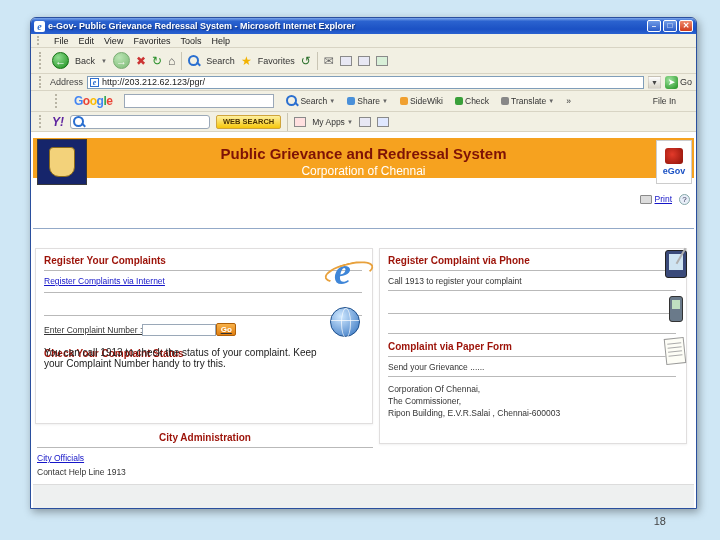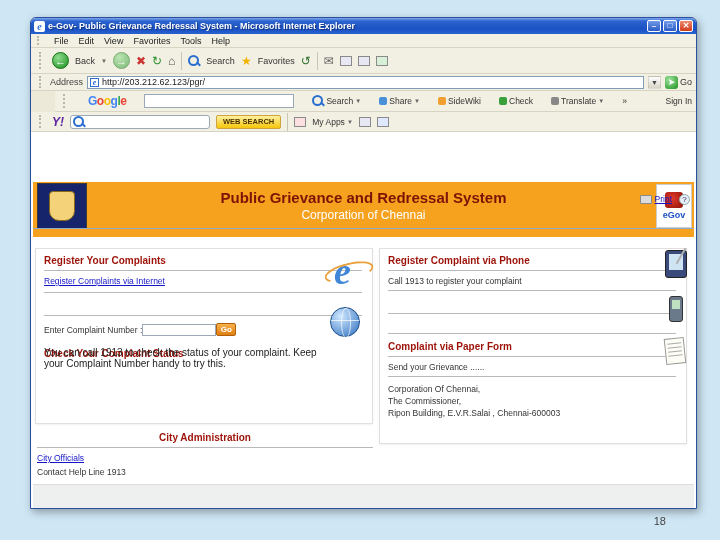--- a/index.html
+++ b/index.html
@@ -42,39 +42,39 @@
 
   .addressbar { height:17px; gap:4px; padding:0 4px; font-size:9px; color:#444; }
   .addr-input { flex:1; display:flex; align-items:center; gap:3px; height:13px; background:#fff;
                 border:1px solid #7f9db9; padding:0 2px; font-size:9px; color:#222; }
   .addr-input input { flex:1; border:none; outline:none; font:9px "Liberation Sans", sans-serif; color:#222; }
   .addr-doc { width:9px; height:9px; background:#fff; border:1px solid #2f6fd0; color:#2f6fd0; font:italic bold 8px "Liberation Serif",serif; line-height:8px; text-align:center; }
   .drop { width:13px; height:13px; background:linear-gradient(#fdfdfd,#d8d4c8); border:1px solid #9a96864d; font-size:7px; line-height:12px; text-align:center; color:#444; }
   .go-btn { display:flex; align-items:center; gap:2px; font-size:9px; color:#333; }
   .go-ico { width:13px; height:13px; border-radius:3px; background:radial-gradient(circle at 35% 30%,#9fe49f,#1d8f1d); color:#fff; font-size:9px; line-height:12px; text-align:center; }
 
-  .googlebar { height:21px; gap:18px; padding:0 4px; font-size:8.5px; color:#333;margin-left:24px; }
+  .googlebar { height:21px; gap:12px; padding:0 20px; font-size:8.5px; color:#333; }
   .glogo { font-weight:bold; font-size:12px; letter-spacing:-.5px; }
   .gbox { width:150px; height:14px; background:#fff; border:1px solid #9aa8b8; }
   .gbox input { width:100%; height:100%; border:none; outline:none; font:9px "Liberation Sans",sans-serif; }
   .gbtn { display:flex; align-items:center; gap:2px; white-space:nowrap; }
   .sq { display:inline-block; width:8px; height:8px; border-radius:2px; }
   .caret { font-size:6px; color:#666; }
 
   .yahoobar { height:20px; gap:6px; padding:0 4px; font-size:8.5px; color:#333; }
   .ylogo { color:#5f259f; font-weight:bold; font-size:12px; font-style:italic; }
   .ybox { width:140px; height:14px; background:#fff; border:1px solid #9aa8b8; border-radius:3px; display:flex; align-items:center; padding:0 2px; gap:2px; }
   .ybox input { flex:1; border:none; outline:none; font:9px "Liberation Sans",sans-serif; }
   .ysearch { height:14px; padding:0 6px; background:linear-gradient(#fef0a0,#f6c60a); border:1px solid #cfa43c; border-radius:2px;
              font-size:7.5px; font-weight:bold; color:#4a3200; line-height:12px; }
 
   
   .viewport { position:relative; flex:1; background:#fff; overflow:hidden; font-family:"Liberation Sans",sans-serif; }
 
-  .pg-header { position:absolute; left:2px; right:2px; top:6px; height:55px; background:#f6a21f;margin-top:44px; }
+  .pg-header { position:absolute; left:2px; right:2px; top:6px; height:40px; background:#f6a21f; }
   .logo-left { position:absolute; left:4px; top:1px; width:50px; height:46px; background:#16256b; border:1px solid #3a3a3a;
                display:flex; align-items:center; justify-content:center; }
   .logo-left .emblem { width:26px; height:30px; background:#f3d27a; border-radius:4px 4px 10px 10px; border:1px solid #8a6a1a; }
   .hdr-title { text-align:center; padding-top:7px; color:#7e1206; font-weight:bold; font-size:15px; }
   .hdr-sub { text-align:center; color:#fff; font-size:12px; padding-top:2px; }
   .logo-right { position:absolute; right:2px; top:2px; width:36px; height:44px; background:#fff; border:1px solid #ccc;
                 display:flex; flex-direction:column; align-items:center; justify-content:center; gap:2px; }
   .logo-right .mark { width:18px; height:16px; background:radial-gradient(circle at 40% 40%, #e33a2a, #8c1208); border-radius:3px; }
   .logo-right .brand { font-size:9px; font-weight:bold; color:#1a51c4; }
 
@@ -90,21 +90,21 @@
   .panel { position:absolute; background:#fff; border:1px solid #e0dede; box-shadow:0 1px 2px rgba(0,0,0,.06); }
   .left-panel { left:4px; top:116px; width:338px; height:176px; }
   .right-panel { left:348px; top:116px; width:308px; height:196px; }
 
   .sec-h { position:absolute; left:8px; right:8px; font-size:10px; font-weight:bold; color:#9c1208; }
   .p-rule { position:absolute; left:8px; right:10px; border-top:1px solid #b9b9b9; }
   .p-link { position:absolute; left:8px; font-size:8.5px; color:#1515c8; text-decoration:underline; }
   .p-text { position:absolute; left:8px; right:12px; font-size:8.5px; color:#333; }
   .p-note { position:absolute; left:8px; width:290px; font-size:10px; font-weight:normal; color:#222; line-height:11px; }
 
-  .form-row { position:absolute; left:8px; top:74px; display:flex; align-items:center; font-size:8.5px; color:#333; }
+  .form-row { position:absolute; left:8px; top:74px; display:flex; align-items:center; font-size:8.5px; color:#333;text-decoration:underline; }
   .form-row input { width:74px; height:12px; border:1px solid #9aa8b8; font:8.5px "Liberation Sans",sans-serif; }
   .form-go { width:20px; height:13px; background:linear-gradient(#f8b24a,#e07f12); border:1px solid #b06008; border-radius:2px;
              color:#fff; font-size:8px; font-weight:bold; text-align:center; line-height:12px; }
 
   .addr-block { position:absolute; left:8px; top:134px; font-size:8.5px; color:#333; line-height:12px; }
 
   .ie-big { position:absolute; left:290px; top:-2px; width:44px; height:46px; }
   .ie-big .e { position:absolute; left:8px; top:2px; font:italic bold 38px "Liberation Serif",serif; color:#3f86d8; }
   .ie-big::after { content:""; position:absolute; left:-2px; top:16px; width:46px; height:14px; border:2px solid #e8a13c;
                    border-bottom-color:transparent; border-radius:50%; transform:rotate(-14deg); }
@@ -216,21 +216,21 @@
         <span class="sq" style="background:#3aa03a"></span>
         <span>Check</span>
       </span>
       <span class="gbtn">
         <span class="sq" style="background:#888"></span>
         <span>Translate</span>
         <span class="caret">▼</span>
       </span>
       <span>»</span>
       <span style="margin-left:auto;" class="gbtn">
-        <span>Sign In</span>
+        <span>File In</span>
       </span>
     </div>
 
     <div class="bar yahoobar">
       <span class="grip"></span>
       <span class="ylogo">Y!</span>
       <span class="ybox">
         <span class="mag"></span>
         <input type="text" style="">
       </span>

